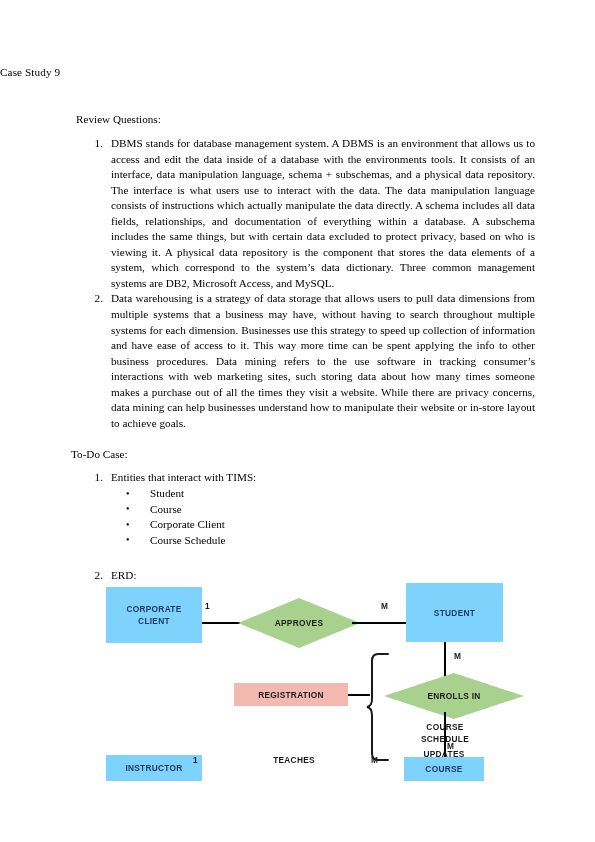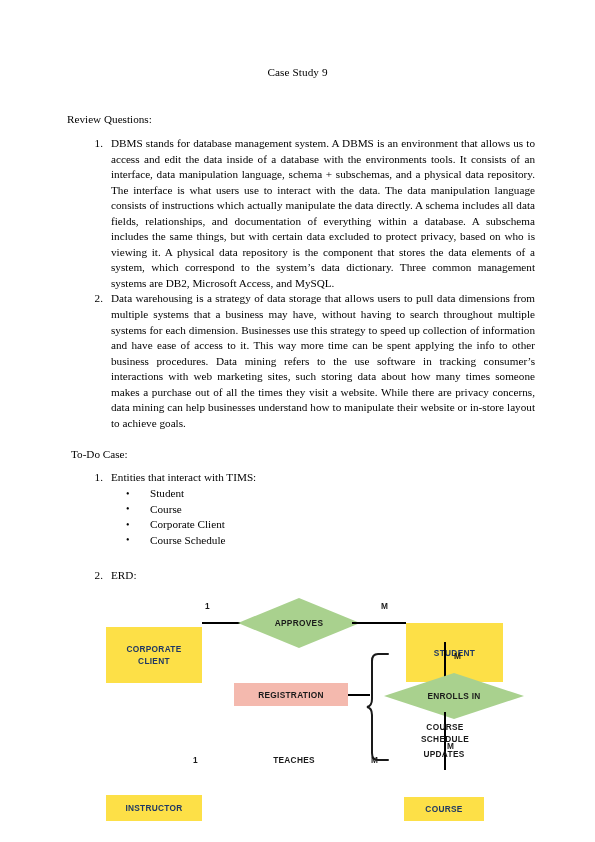--- a/index.html
+++ b/index.html
@@ -23,32 +23,32 @@
     height: 842px;
     overflow: hidden;
   }
 
   
   .doc-title {
     position: absolute;
     left: 0;
     top: 66px;
     width: 595px;
-    text-align: center;
+    text-align: left;
     font-size: 11.2px;
     letter-spacing: 0.1px;
   }
 
   
   .section-heading {
     position: absolute;
     font-size: 11.2px;
     line-height: 15.5px;
   }
-  #review-heading { left: 67px; top: 112px; }
+  #review-heading { left: 76px; top: 112px; }
   #todo-heading   { left: 71px; top: 447px; }
 
   .olist {
     position: absolute;
     margin: 0;
     padding: 0;
     list-style: none;
   }
   .olist > li {
     position: relative;
@@ -127,32 +127,31 @@
     top: 0;
     width: 595px;
     height: 842px;
     pointer-events: none;
   }
   .erd > * { pointer-events: auto; }
 
   .entity-box {
     position: absolute;
     box-sizing: border-box;
-    background: #fde047;
+    background: #7dd3fc;
     display: flex;
     align-items: center;
     justify-content: center;
     text-align: center;
     font-family: "Liberation Sans", "DejaVu Sans", sans-serif;
     font-weight: bold;
     font-size: 8.3px;
     color: #1F3864;
     letter-spacing: 0.3px;
     line-height: 12px;
-    margin-top: 40px;
   }
 
   .attr-box {
     position: absolute;
     box-sizing: border-box;
     background: #F4B9AE;
     display: flex;
     align-items: center;
     justify-content: center;
     text-align: center;

